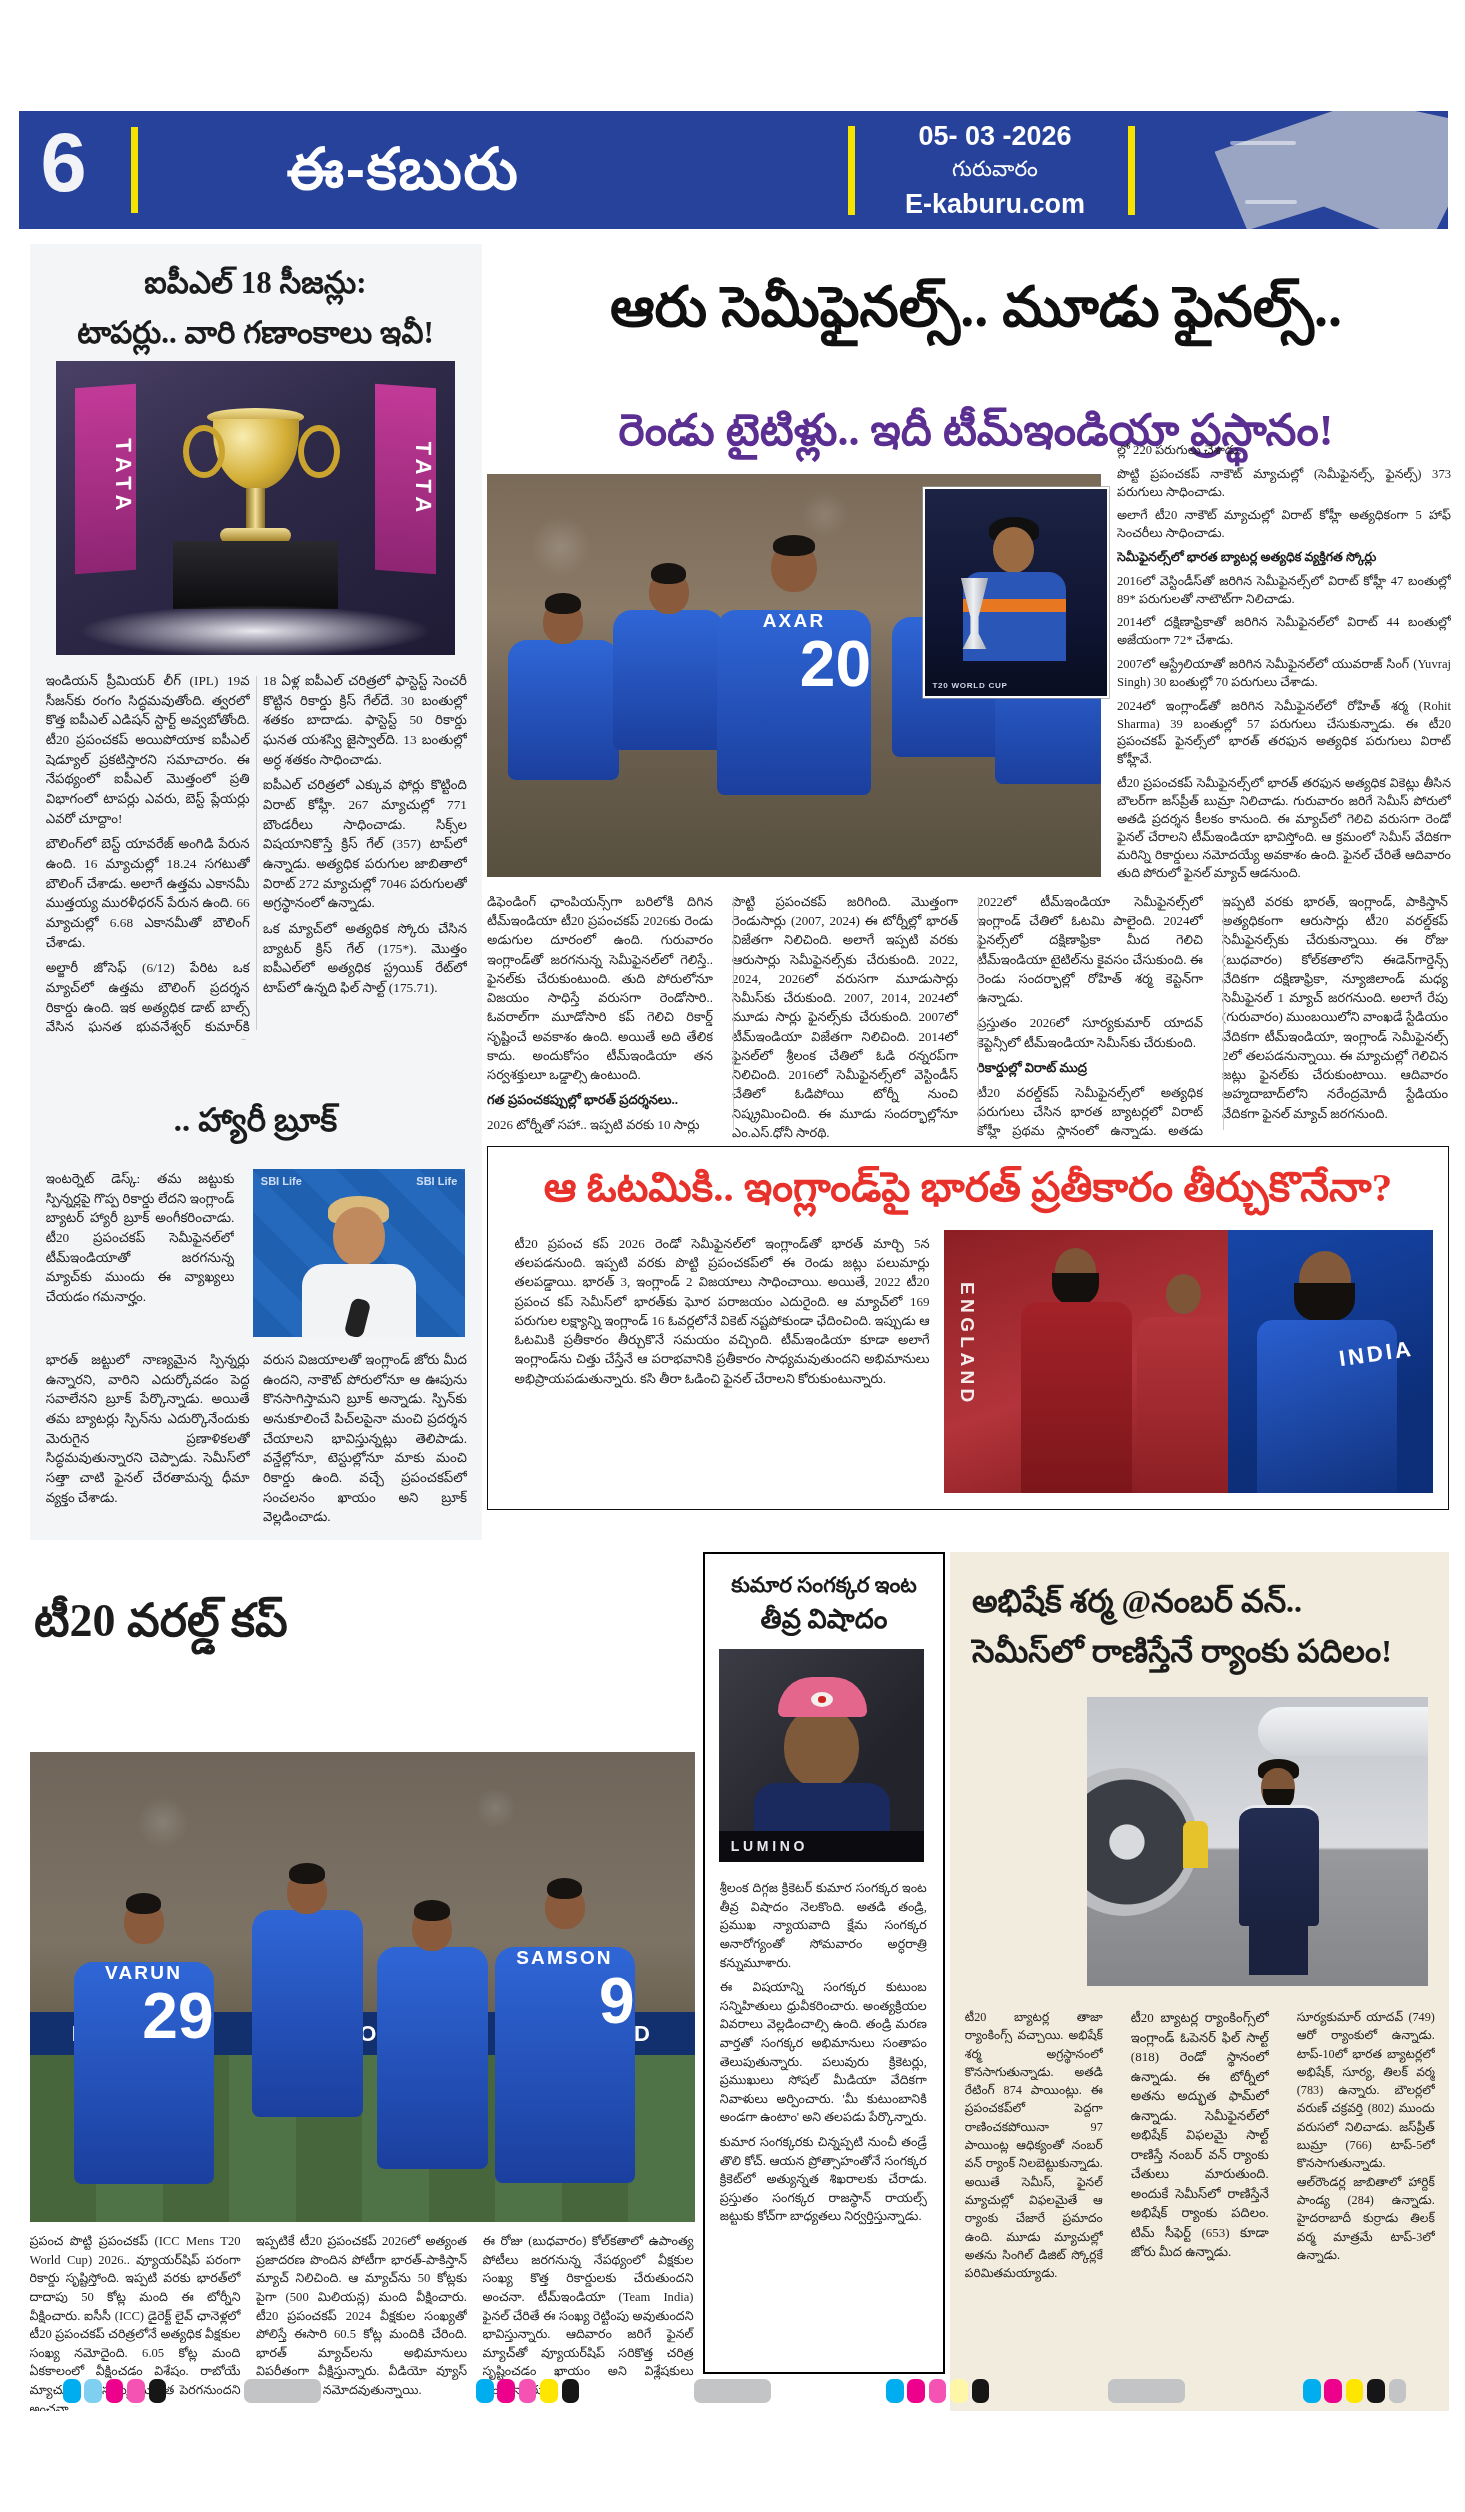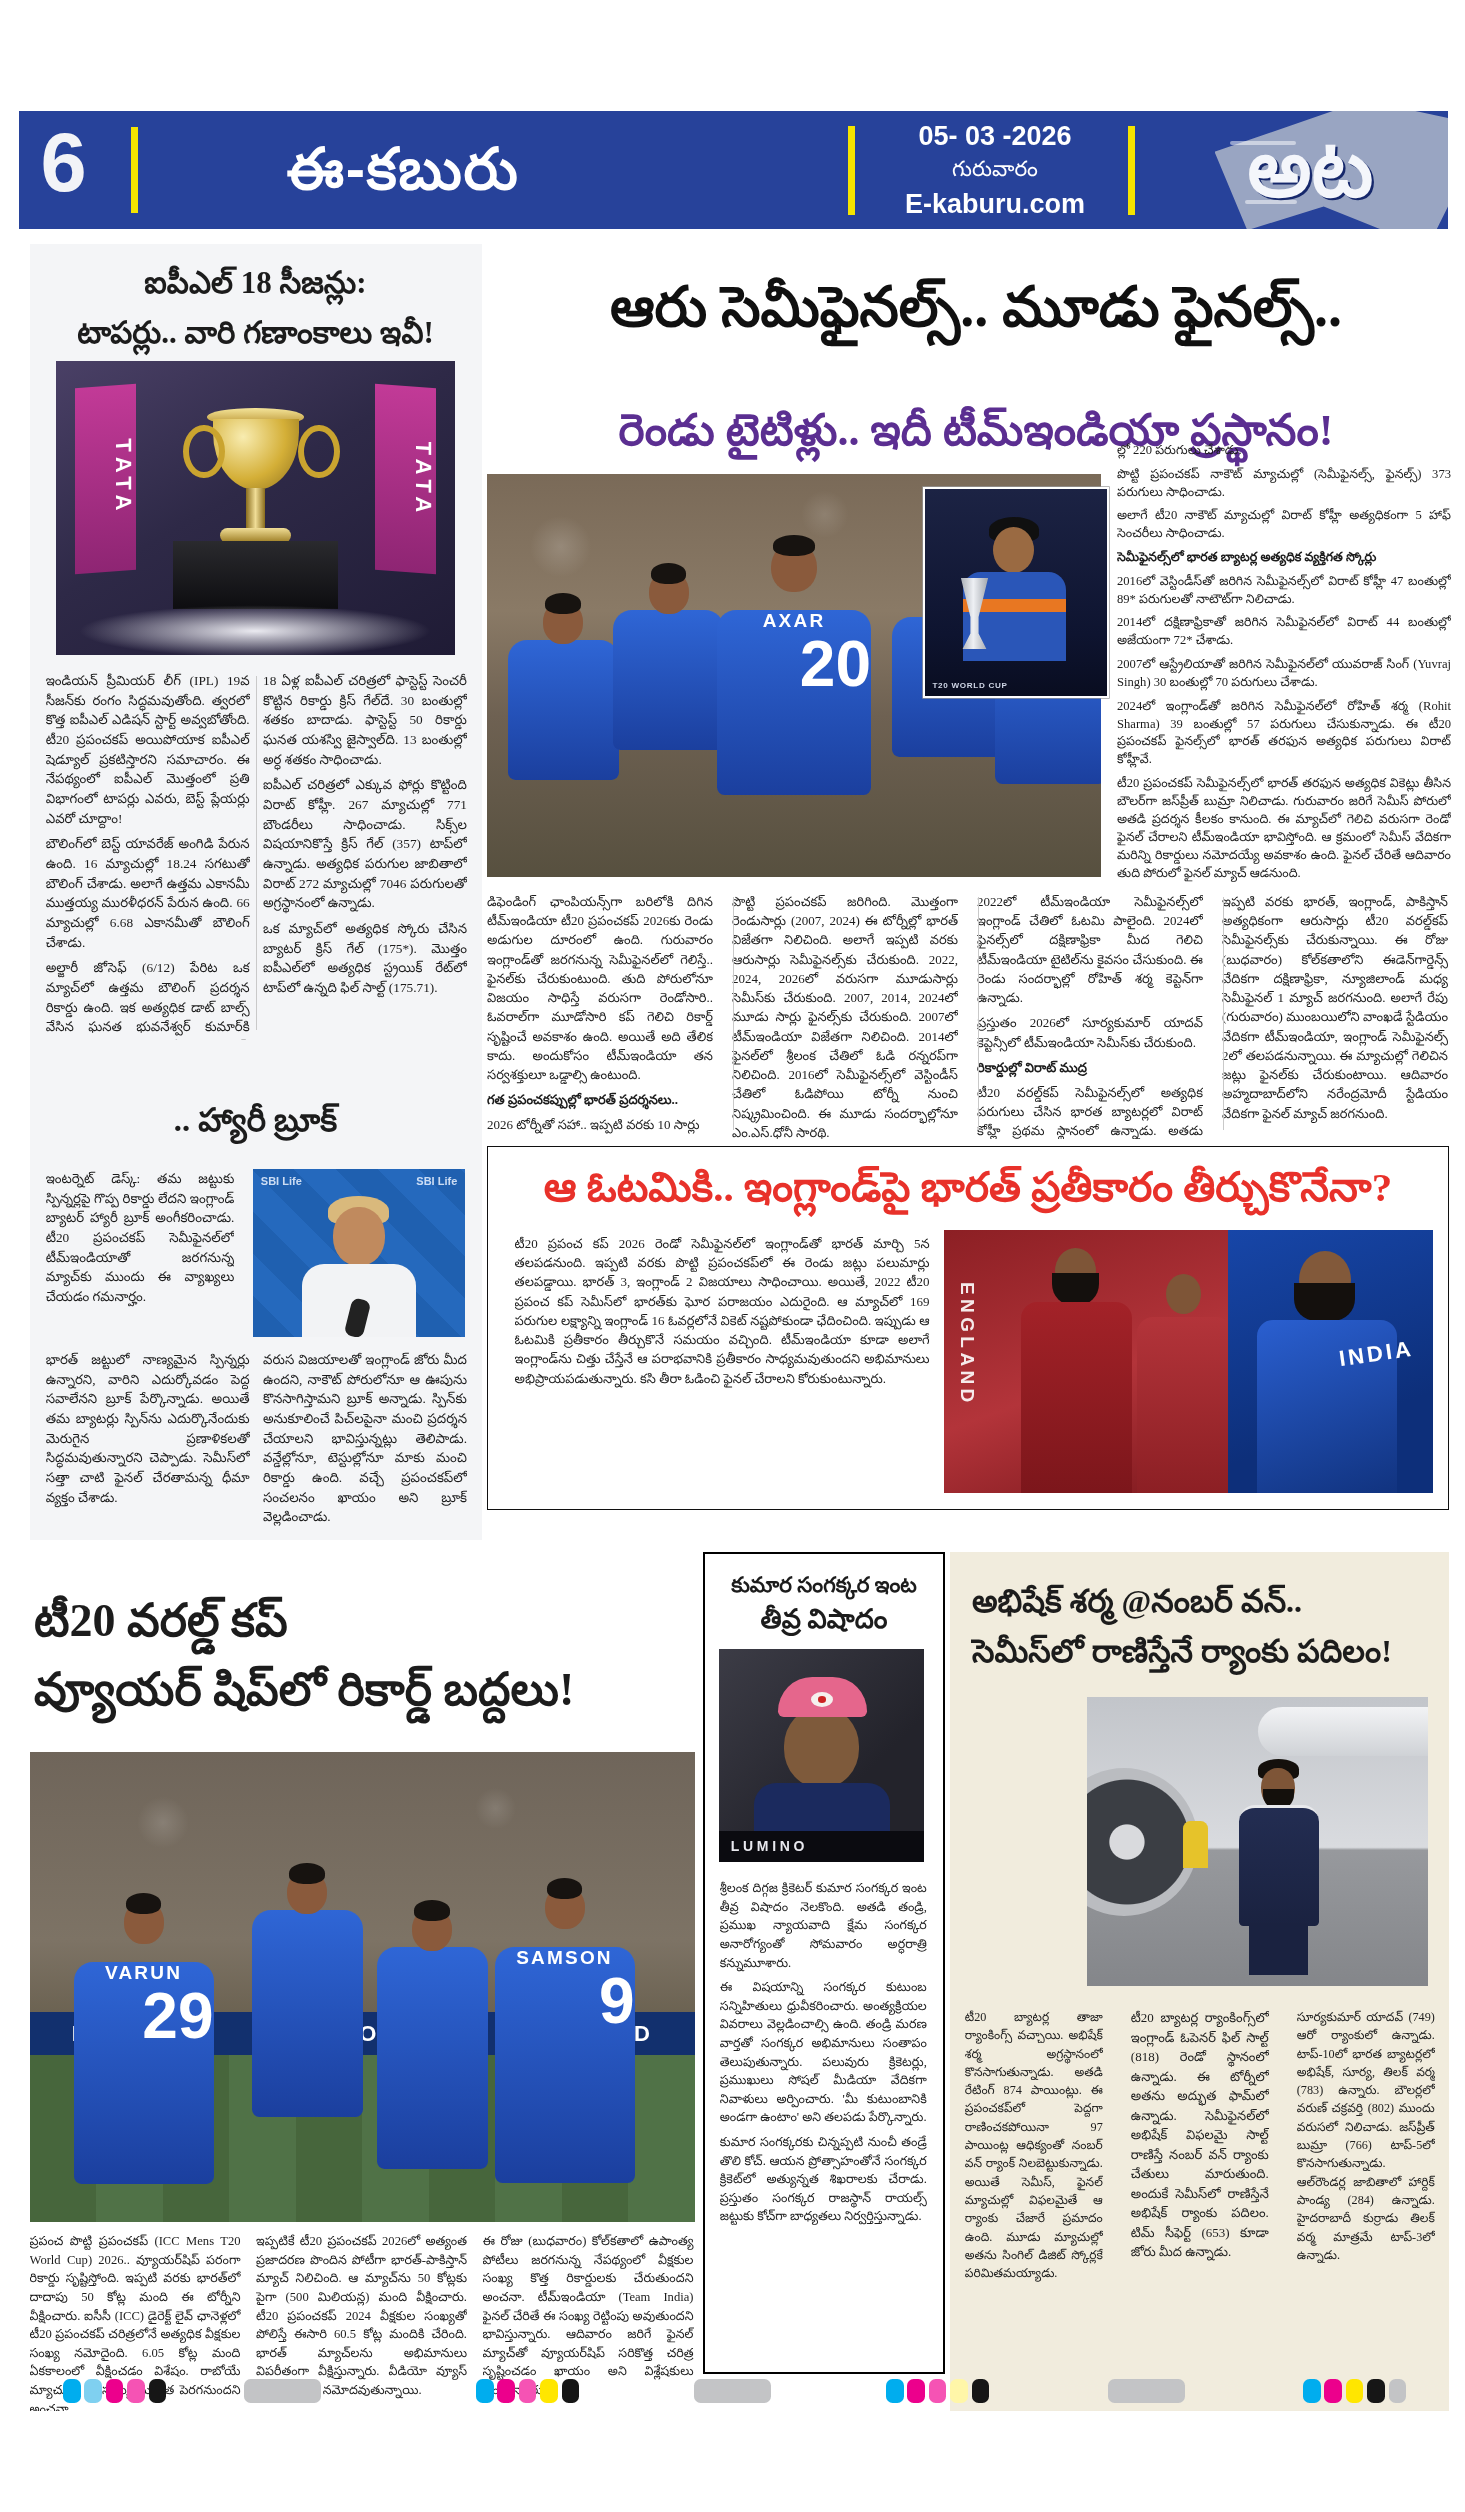--- a/index.html
+++ b/index.html
@@ -179,21 +179,20 @@
     <div class="ybar" style="left:829px;top:14.8px;height:89px;"></div>
     <div class="dateblock">
       <div class="d1">05- 03 -2026</div>
       <div class="d2">గురువారం</div>
       <div class="d3">E-kaburu.com</div>
     </div>
     <div class="ybar" style="left:1109px;top:14.8px;height:89px;"></div>
     <div class="plane"></div>
     <div class="plane-streak" style="left:1211px;top:29.5px;width:66px;"></div>
     <div class="plane-streak" style="left:1226px;top:89px;width:52px;"></div>
-    <div class="section-label">అట</div>
   </div>
 
   <div class="left-panel">
     <div class="ipl-h" style="top:20.7px;">ఐపీఎల్ 18 సీజన్లు:</div>
     <div class="ipl-h" style="top:71px;">టాపర్లు.. వారి గణాంకాలు ఇవీ!</div>
 
     <div class="ph-trophy">
       <div class="tata-panel" style="left:19px;transform:skewY(-4deg);">TATA</div>
       <div class="tata-panel" style="right:19px;transform:skewY(4deg);">TATA</div>
       <div class="tr-rim"></div>
@@ -335,21 +334,20 @@
       <div class="rev-right">
         <div class="rev-fig-head" style="left:71px;top:20.7px;width:52px;height:58px;background:#82593a;"></div>
         <div class="rev-beard" style="left:66px;top:53px;width:61px;height:38px;"></div>
         <div class="rev-jersey" style="left:29.5px;top:90px;width:140px;height:173px;background:linear-gradient(160deg,#2a5fd0,#11337f);"></div>
         <span class="india-txt">INDIA</span>
       </div>
     </div>
   </div>
 
   <div class="view-h1">టీ20 వరల్డ్ కప్</div>
-  <div class="view-h2">వ్యూయర్ షిప్‌లో రికార్డ్ బద్దలు!</div>
 
   <div class="ph-view">
     <div class="board">
       <span>DP WORLD</span>
       <span>DP WORLD</span>
       <span>DP WORLD</span>
     </div>
     <div class="field"></div>
     <div class="fig" style="left:44px;top:148px;">
       <div class="head"></div>

